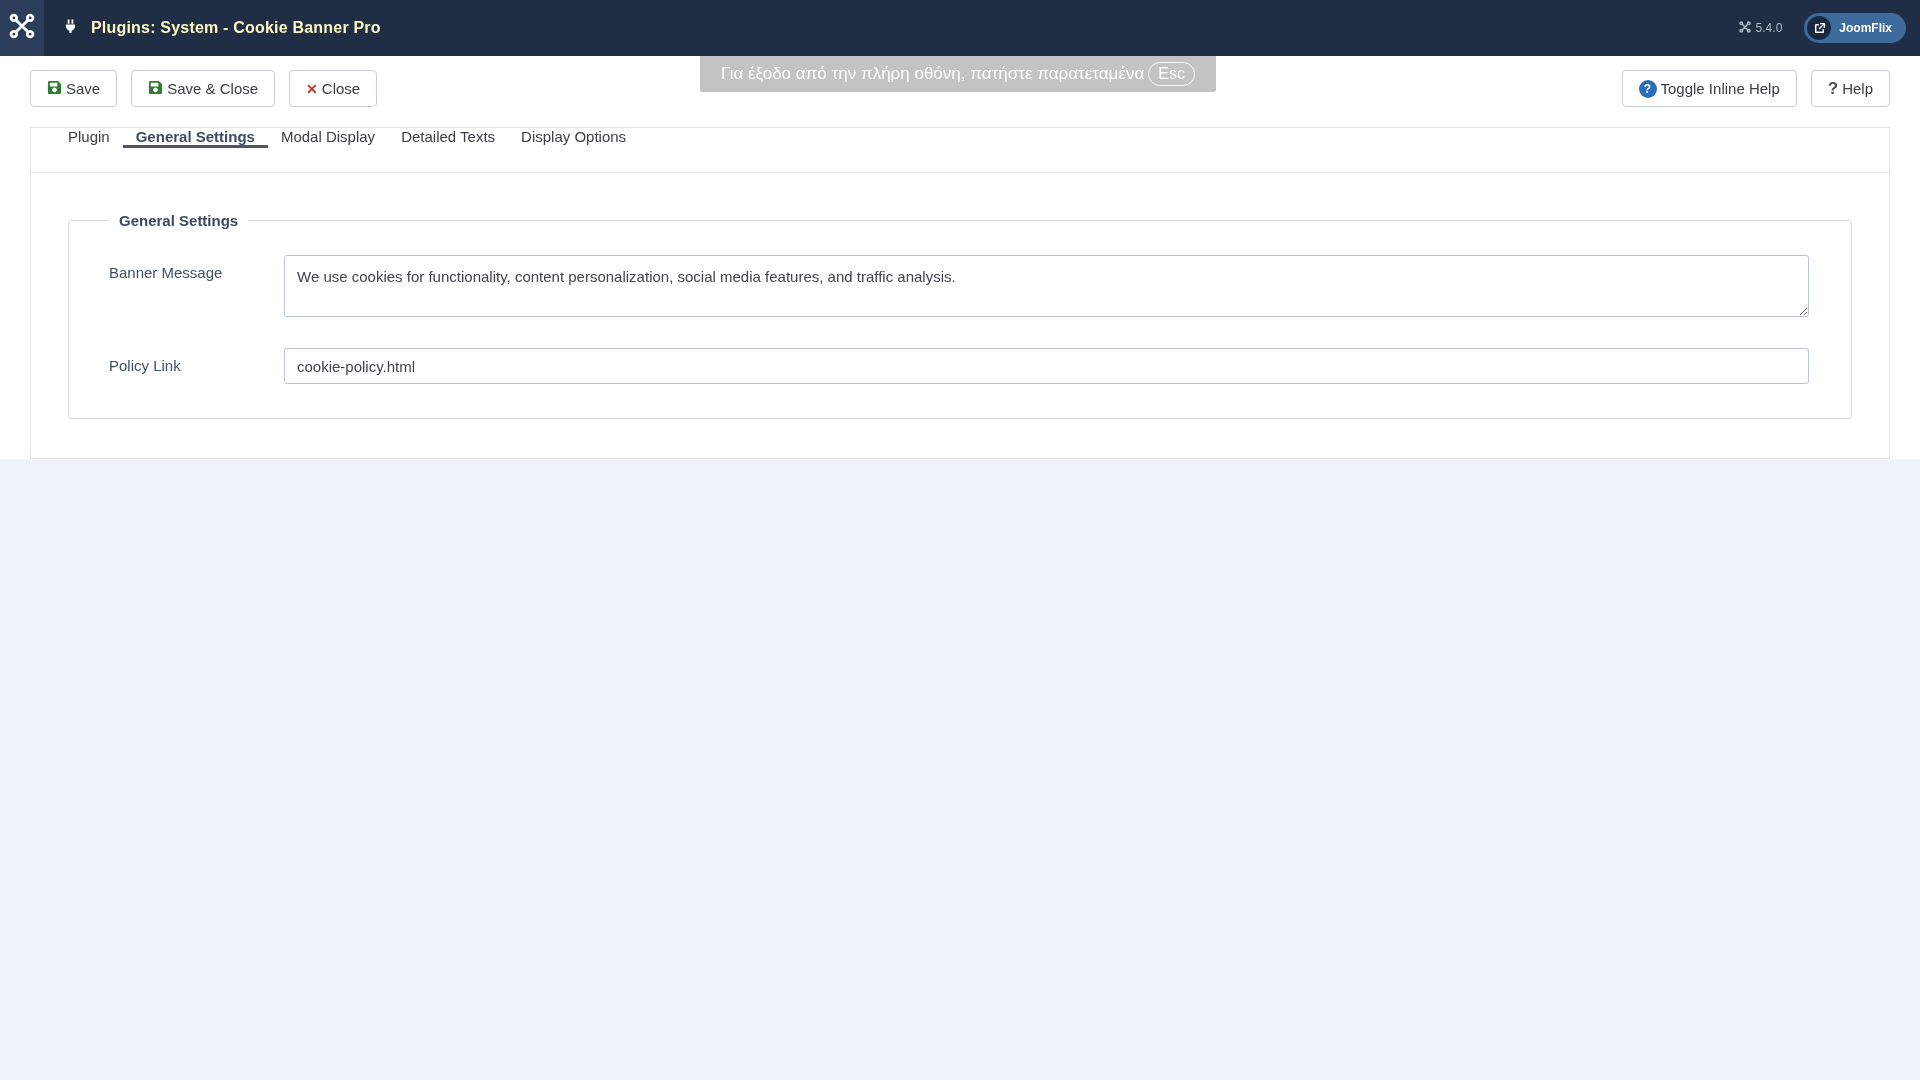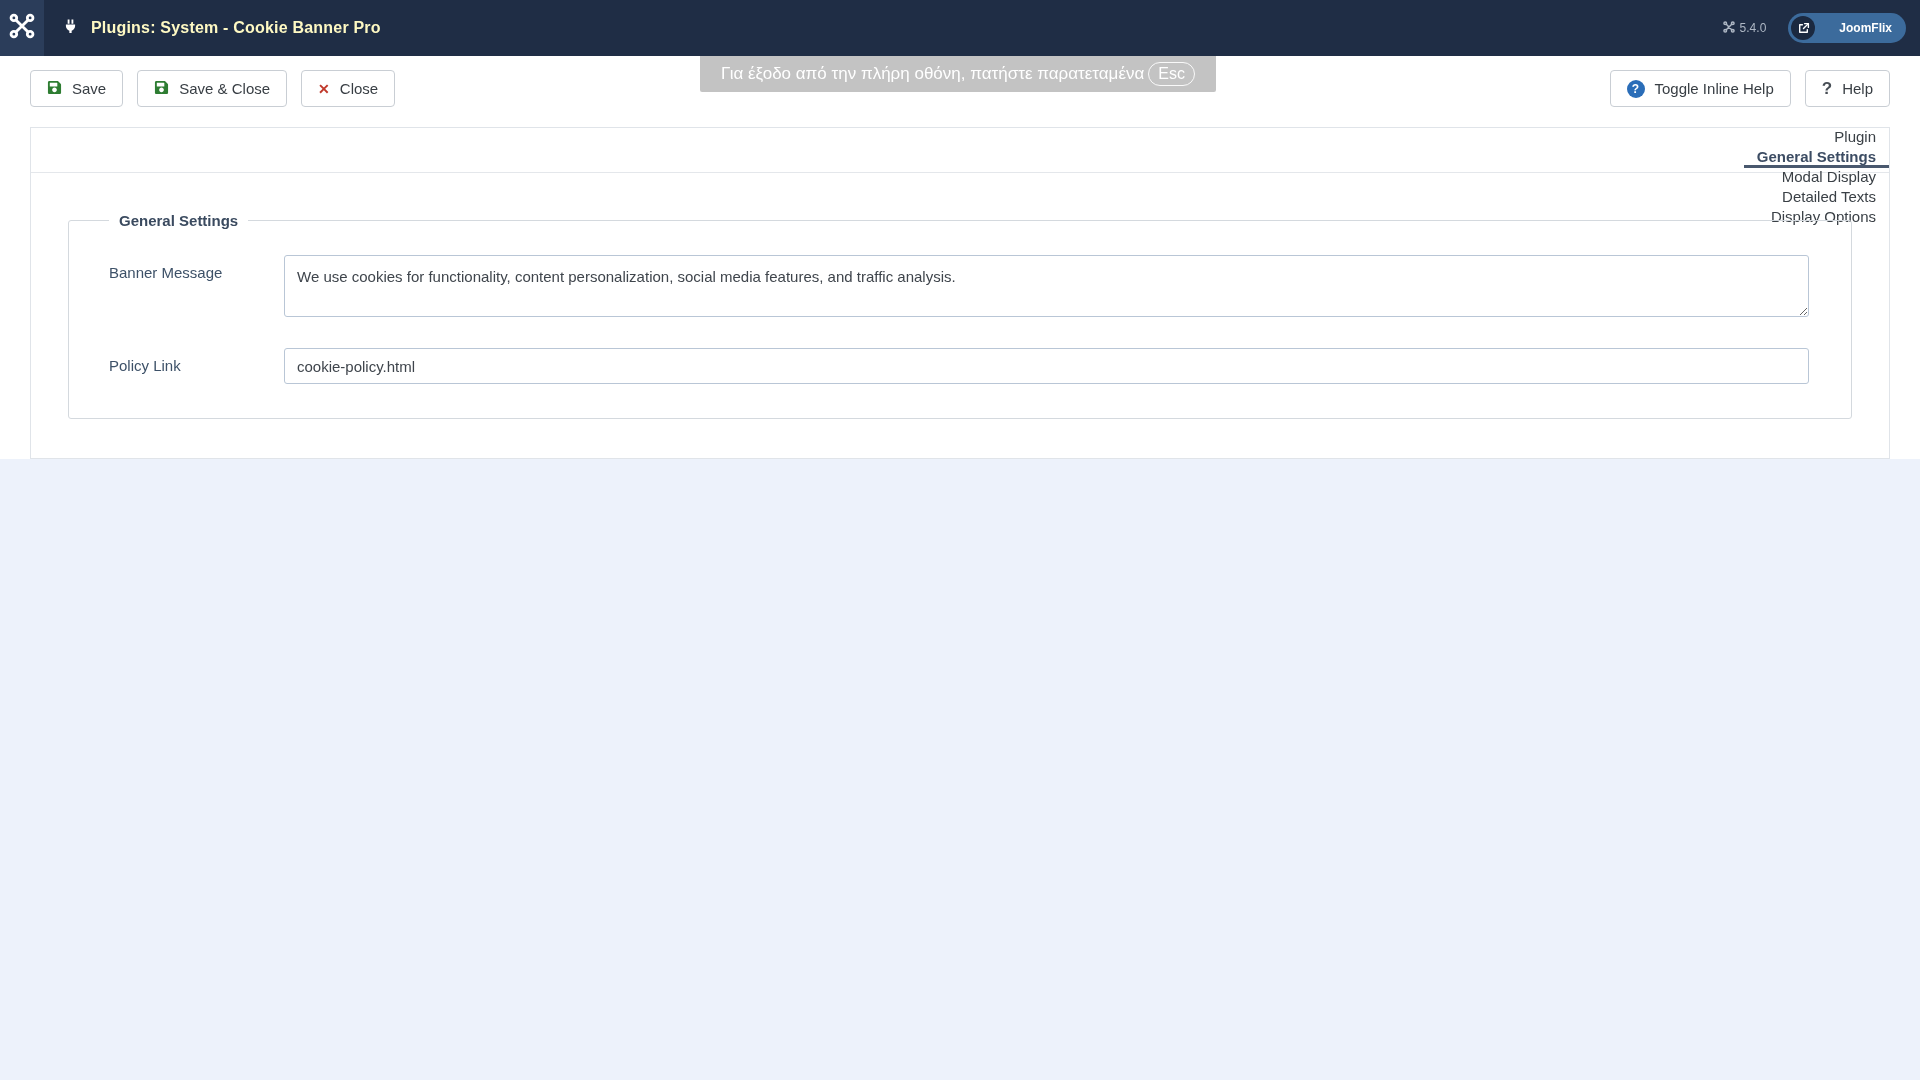--- a/index.html
+++ b/index.html
@@ -20,21 +20,21 @@
   .logo-tile {
     width:44px; height:56px; background:#2b3d5a; display:flex;
     align-items:center; justify-content:center; cursor:pointer; flex:0 0 auto;
   }
   .title-wrap { display:flex; align-items:center; margin-left:18px; gap:12px; }
   .page-title { color:#fef9c3; font-size:16px; font-weight:700; letter-spacing:.2px; }
   .header-right { margin-left:auto; display:flex; align-items:center; gap:22px; padding-right:14px; }
   .version { color:#aeb7c4; font-size:12px; display:flex; align-items:center; gap:5px; }
   .brand-pill {
     height:30px; border:none; border-radius:15px; background:#3c6b9c;
-    display:flex; align-items:center; gap:24px; padding:3px 14px 3px 3px;
+    display:flex; align-items:center; gap:8px; padding:3px 14px 3px 3px;
     cursor:pointer; color:#ffffff; font-size:12px; font-weight:700;
     font-family:"Liberation Sans", sans-serif;
   }
   .brand-circle {
     width:24px; height:24px; border-radius:50%; background:#1b2940;
     display:flex; align-items:center; justify-content:center;
   }
 
   
   .fs-notice {
@@ -49,39 +49,38 @@
   }
 
   
   .top-region {
     background:#ffffff; height:403px; padding:14px 30px 0;
   }
   .toolbar { display:flex; justify-content:space-between; align-items:flex-start; }
   .toolbar-left, .toolbar-right { display:flex; gap:14px; }
   .tb-btn {
     height:37px; background:#ffffff; border:1px solid #c9ced4; border-radius:4px;
-    display:inline-flex; align-items:center; gap:10px; padding:0 16px;
+    display:inline-flex; align-items:center; gap:4px; padding:0 16px;
     font-family:"Liberation Sans", sans-serif; font-size:15px; color:#383e44;
     cursor:pointer;
   }
   .x-icon { color:#c0392b; font-weight:700; font-size:14px; line-height:1; }
   .qc-icon {
     width:18px; height:18px; border-radius:50%; background:#2a6db8; color:#fff;
     font-size:12px; font-weight:700; display:flex; align-items:center; justify-content:center;
   }
   .q-icon { color:#474e55; font-weight:700; font-size:17px; line-height:1; }
 
   
   .card {
     margin-top:20px; background:#ffffff; border:1px solid #e0e4e9; height:332px;
   }
   .tabs {
-    display:flex; align-items:flex-end; height:45px; border-bottom:1px solid #e4e7eb;
+    display:flex; align-items:flex-start; height:45px; border-bottom:1px solid #e4e7eb;
     padding-left:24px;
-    flex-direction:column;
   }
   .tab {
     background:none; border:none; border-bottom:3px solid transparent;
     padding:0 13px; font-family:"Liberation Sans", sans-serif; font-size:15px;
     color:#3a4046; cursor:pointer; display:flex; align-items:center;
   }
   .tab.active {
     color:#3c4c63; font-weight:700; border-bottom-color:#49586e;
   }
   .card-body { padding:39px 37px 0; }

